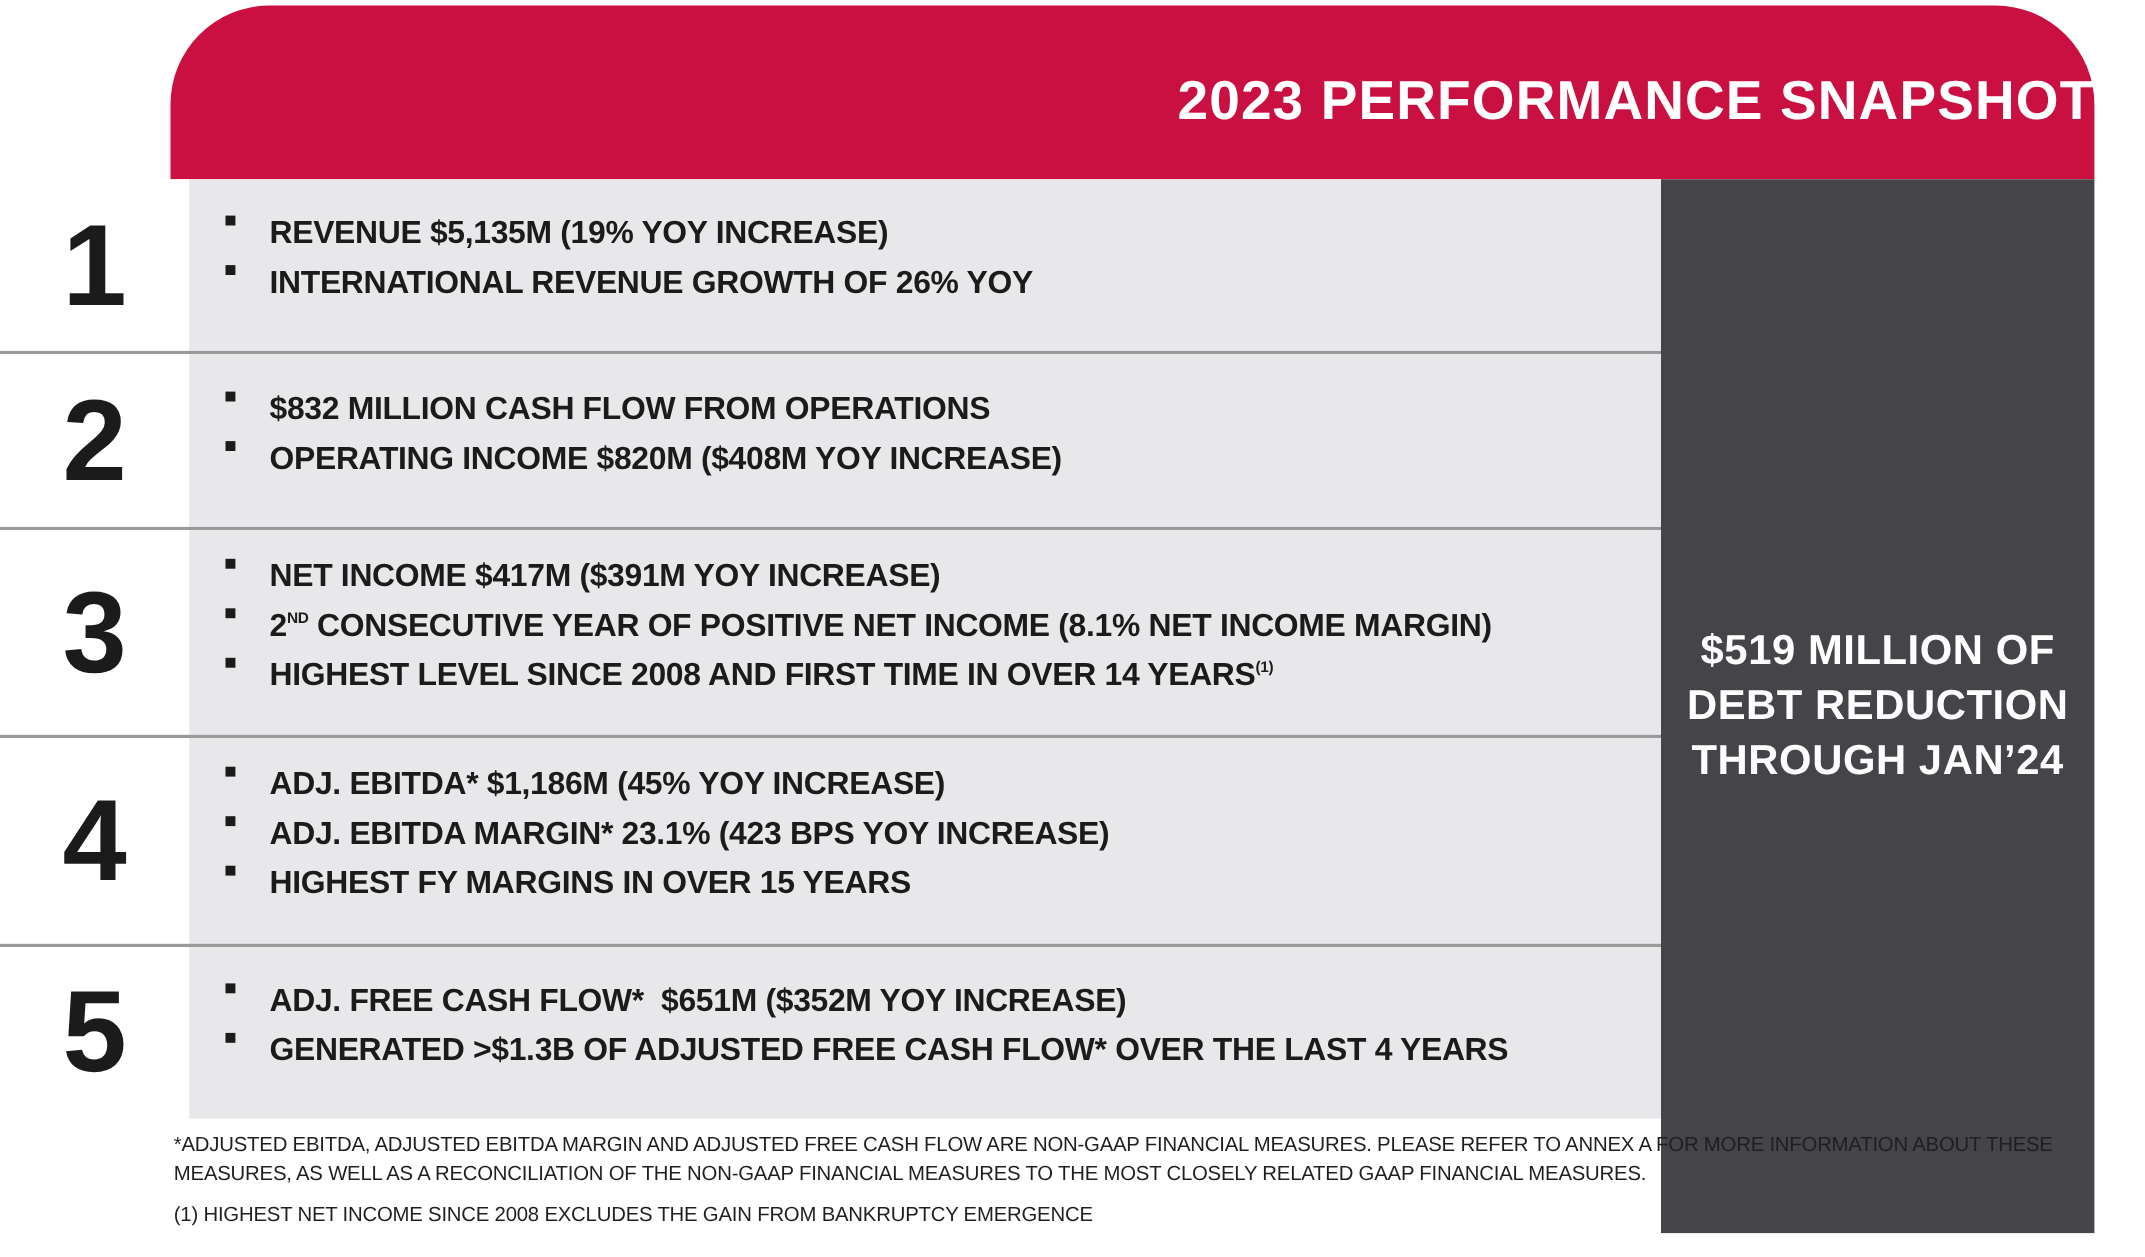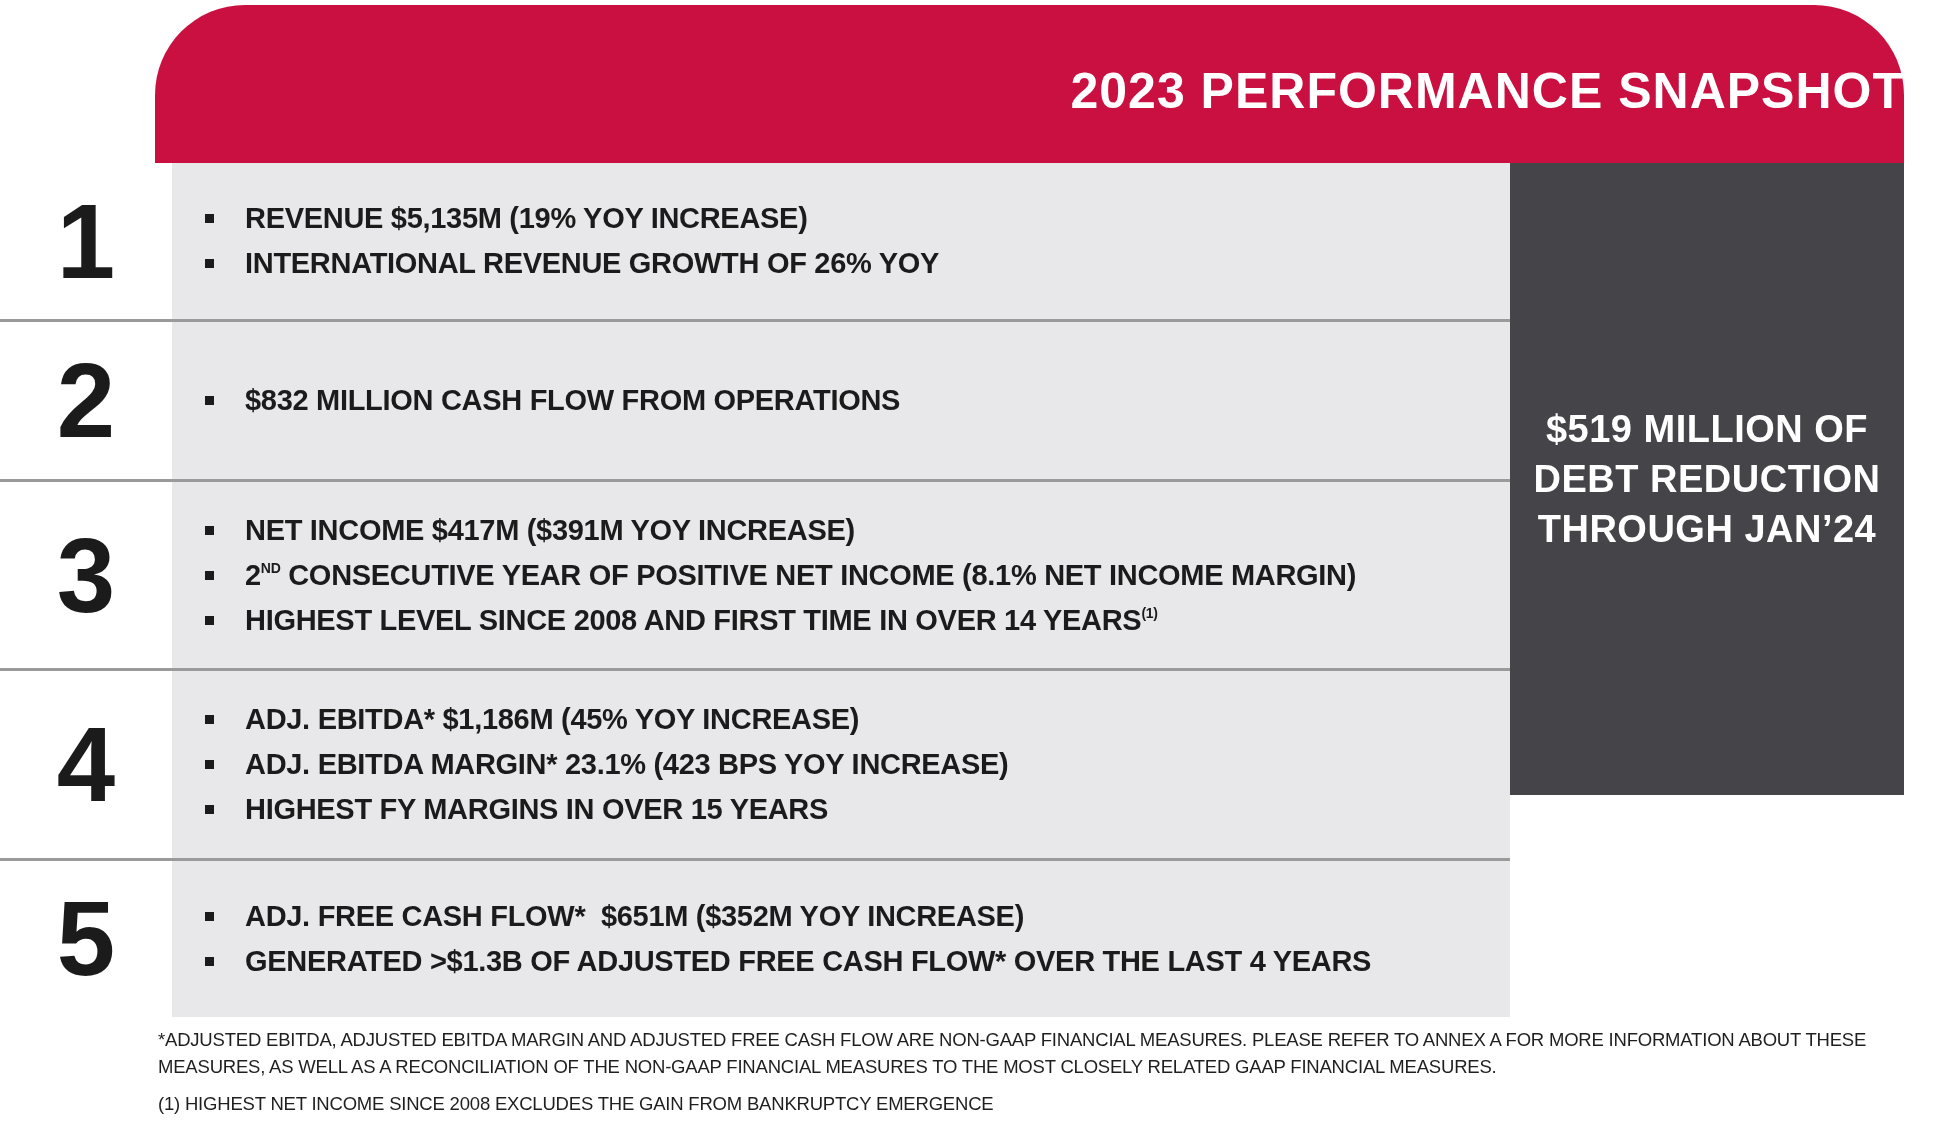--- a/index.html
+++ b/index.html
@@ -43,21 +43,21 @@
     font-size: 105px;
     font-weight: bold;
     color: #1b1b1b;
     line-height: 1;
   }
   .content-cell {
     flex: 1 1 auto;
     background: #E8E8EA;
     display: flex; flex-direction: column; justify-content: center;
   }
-  .bullet-item { display: flex; align-items: center; height: 45px; }
+  .bullet-item { display: flex; align-items: flex-start; height: 45px; }
   .bullet-square {
     width: 9px; height: 9px; flex: none;
     background: #1b1b1b;
     margin-left: 33px; margin-right: 31px;
   }
   .bullet-text {
     font-size: 29px;
     font-weight: bold;
     color: #1b1b1b;
     letter-spacing: -0.3px;
@@ -66,21 +66,21 @@
   .bullet-text sup {
     font-size: 14px;
     line-height: 0;
     position: relative;
     top: -1px;
     vertical-align: super;
   }
   .side-panel {
     position: absolute;
     left: 1510px; top: 163px;
-    width: 394px; height: 632px;
+    width: 394px; height: 958px;
     background: #454449;
     display: flex; flex-direction: column; align-items: center; justify-content: center;
   }
   .side-line {
     color: #ffffff;
     font-size: 38px;
     font-weight: bold;
     line-height: 50px;
     text-align: center;
     letter-spacing: 0.5px;
@@ -124,20 +124,24 @@
         </div>
       </div>
       <div class="row">
         <div class="num-cell">
           <div class="num">2</div>
         </div>
         <div class="content-cell">
           <div class="bullet-item">
             <span class="bullet-square"></span>
             <span class="bullet-text">$832 MILLION CASH FLOW FROM OPERATIONS</span>
+          </div>
+          <div class="bullet-item">
+            <span class="bullet-square"></span>
+            <span class="bullet-text">OPERATING INCOME $820M ($408M YOY INCREASE)</span>
           </div>
         </div>
       </div>
       <div class="row">
         <div class="num-cell">
           <div class="num">3</div>
         </div>
         <div class="content-cell">
           <div class="bullet-item">
             <span class="bullet-square"></span>

